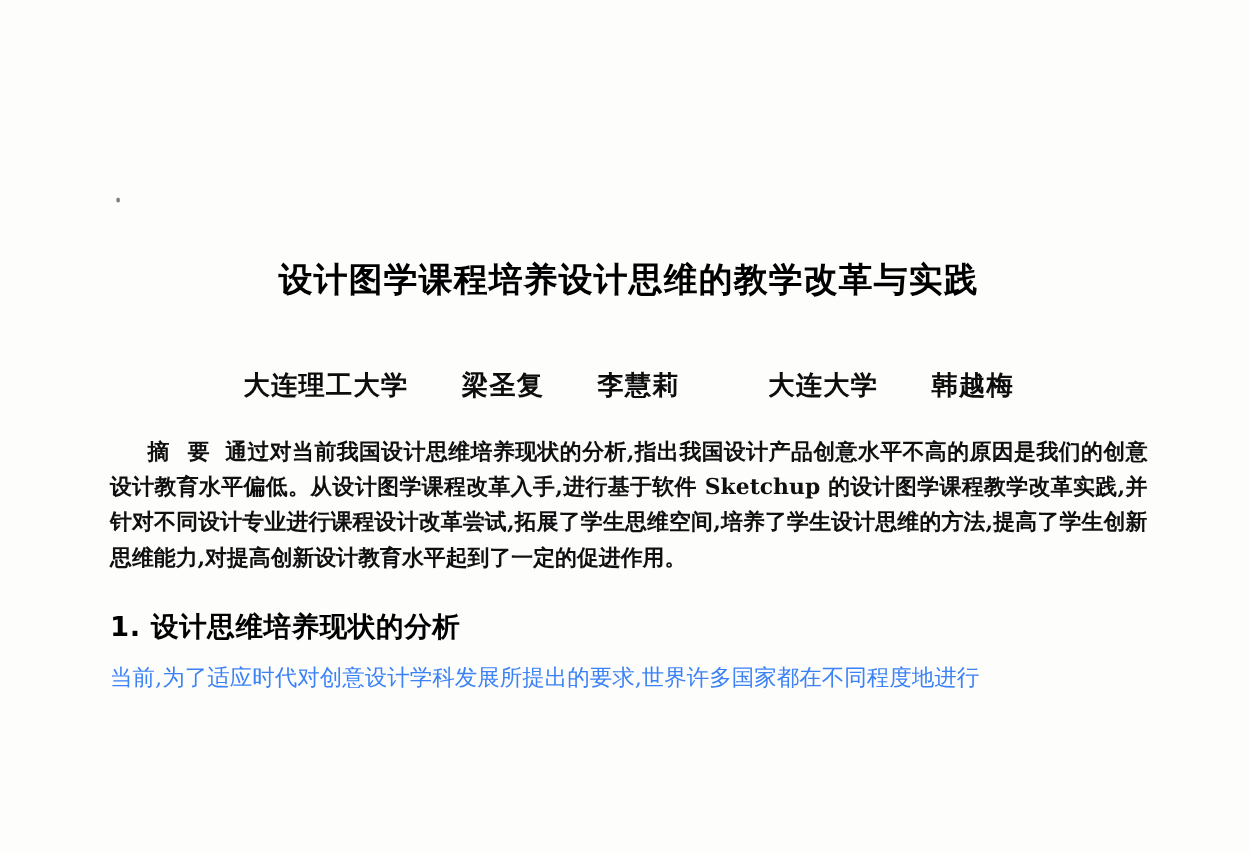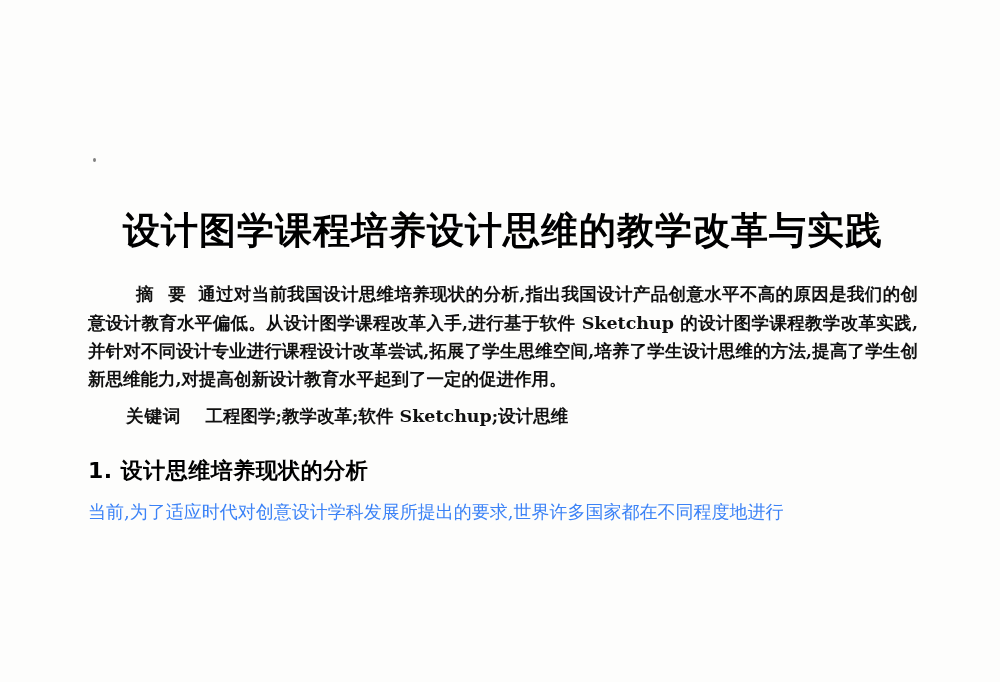--- a/index.html
+++ b/index.html
@@ -34,21 +34,21 @@
     top: 158px;
     width: 3px;
     height: 4px;
     background: #555;
     border-radius: 50%;
     opacity: .75;
   }
   .title {
     margin-top: 208px;
     font-family: "DejaVu Sans", sans-serif;
-    font-size: 37px;
+    font-size: 27px;
     font-weight: bold;
     letter-spacing: 1px;
     line-height: 1.25;
     text-align: center;
     color: #000;
   }
   .authors {
     margin-top: 52px;
     text-align: center;
     font-family: "DejaVu Serif", serif;
@@ -70,21 +70,21 @@
   }
   .abstract {
     margin-top: 26px;
     text-indent: 0;
   }
   .abstract .lbl, .keywords .lbl {
     font-weight: bold;
     letter-spacing: 4px;
     margin-right: 6px;
   }
-  .abstract .lbl { margin-left: 48px; }
+  .abstract .lbl { margin-left: 30px; }
   .abstract .body-text { margin-left: 2px; }
   .keywords {
     margin-top: 8px;
   }
   .keywords .lbl { margin-left: 38px; letter-spacing: 1px; }
   .keywords .body-text { margin-left: 18px; }
 
   .section-h1 {
     margin-top: 40px;
     font-family: "DejaVu Sans", sans-serif;
@@ -123,28 +123,36 @@
 <body>
 
 <div class="page">
   <div class="scan-tint"></div>
   <div class="speck"></div>
 
   <div class="content">
 
     <div class="title">设计图学课程培养设计思维的教学改革与实践</div>
 
+    <div class="authors">
+      <span>大连理工大学</span>
+      <span class="gap-s"></span>
+      <span>梁圣复</span>
+      <span class="gap-s"></span>
+      <span>李慧莉</span>
+      <span class="gap-l"></span>
+      <span>大连大学</span>
+      <span class="gap-s"></span>
+      <span>韩越梅</span>
+    </div>
 
     <div class="abstract">
       <span class="lbl">摘  要</span><span class="body-text">通过对当前我国设计思维培养现状的分析,指出我国设计产品创意水平不高的原因是我们的创意设计教育水平偏低。从设计图学课程改革入手,进行基于软件 Sketchup 的设计图学课程教学改革实践,并针对不同设计专业进行课程设计改革尝试,拓展了学生思维空间,培养了学生设计思维的方法,提高了学生创新思维能力,对提高创新设计教育水平起到了一定的促进作用。</span>
     </div>
 
-    <div class="keywords">
-      <span class="lbl">关键词</span><span class="body-text">工程图学;教学改革;软件 Sketchup;设计思维</span>
-    </div>
 
 
     <div class="section-h2">1. 设计思维培养现状的分析</div>
 
     <div class="body-para">当前,为了适应时代对创意设计学科发展所提出的要求,世界许多国家都在不同程度地进行</div>
 
   </div>
   <div class="clip-bottom"></div>
 </div>
 

